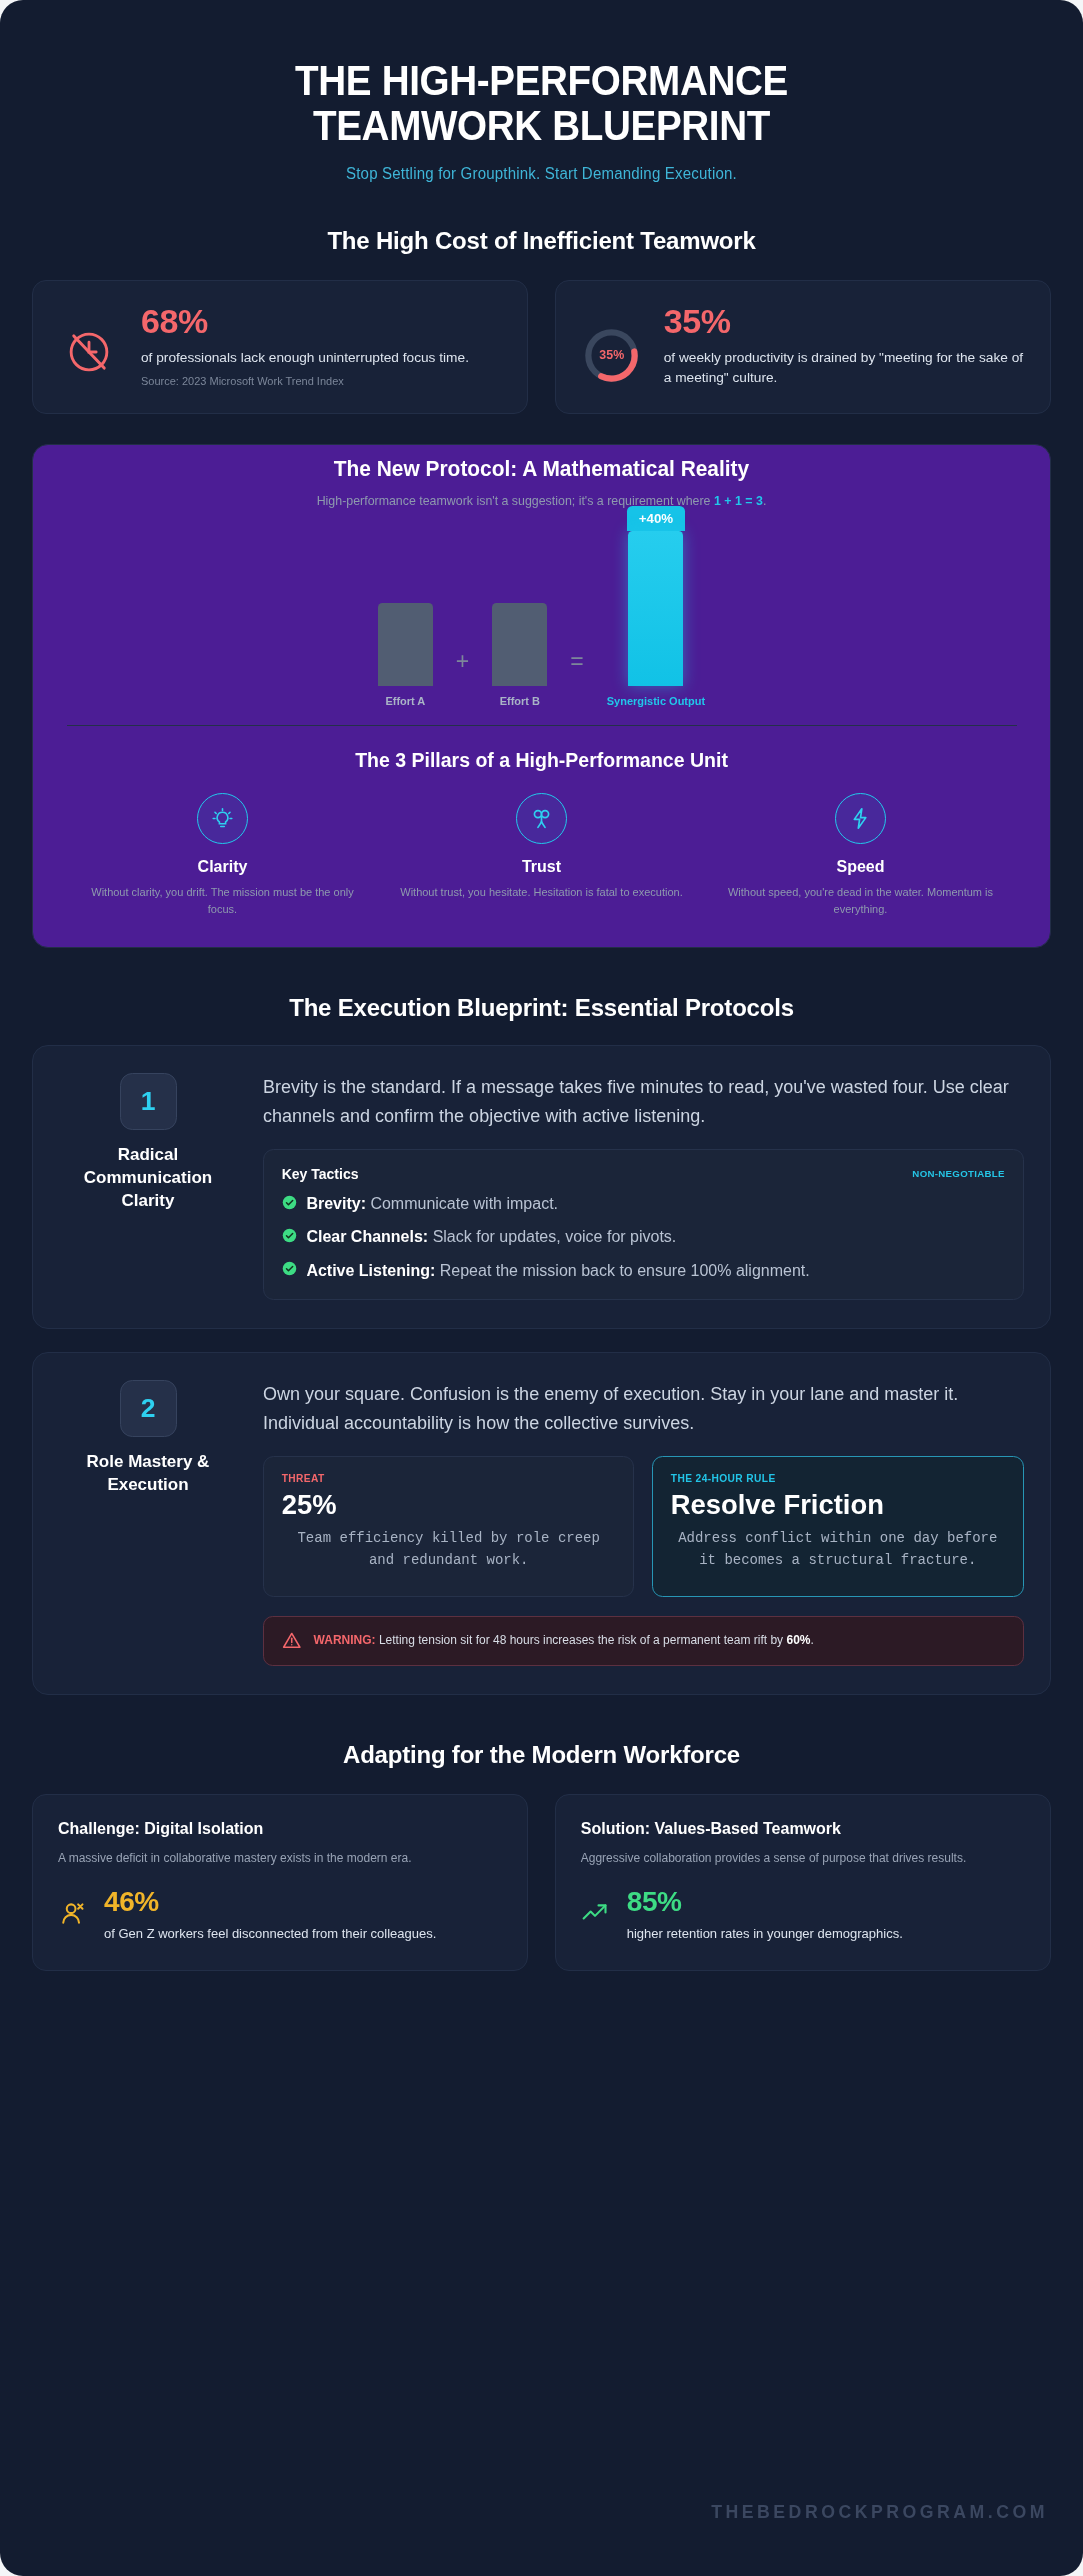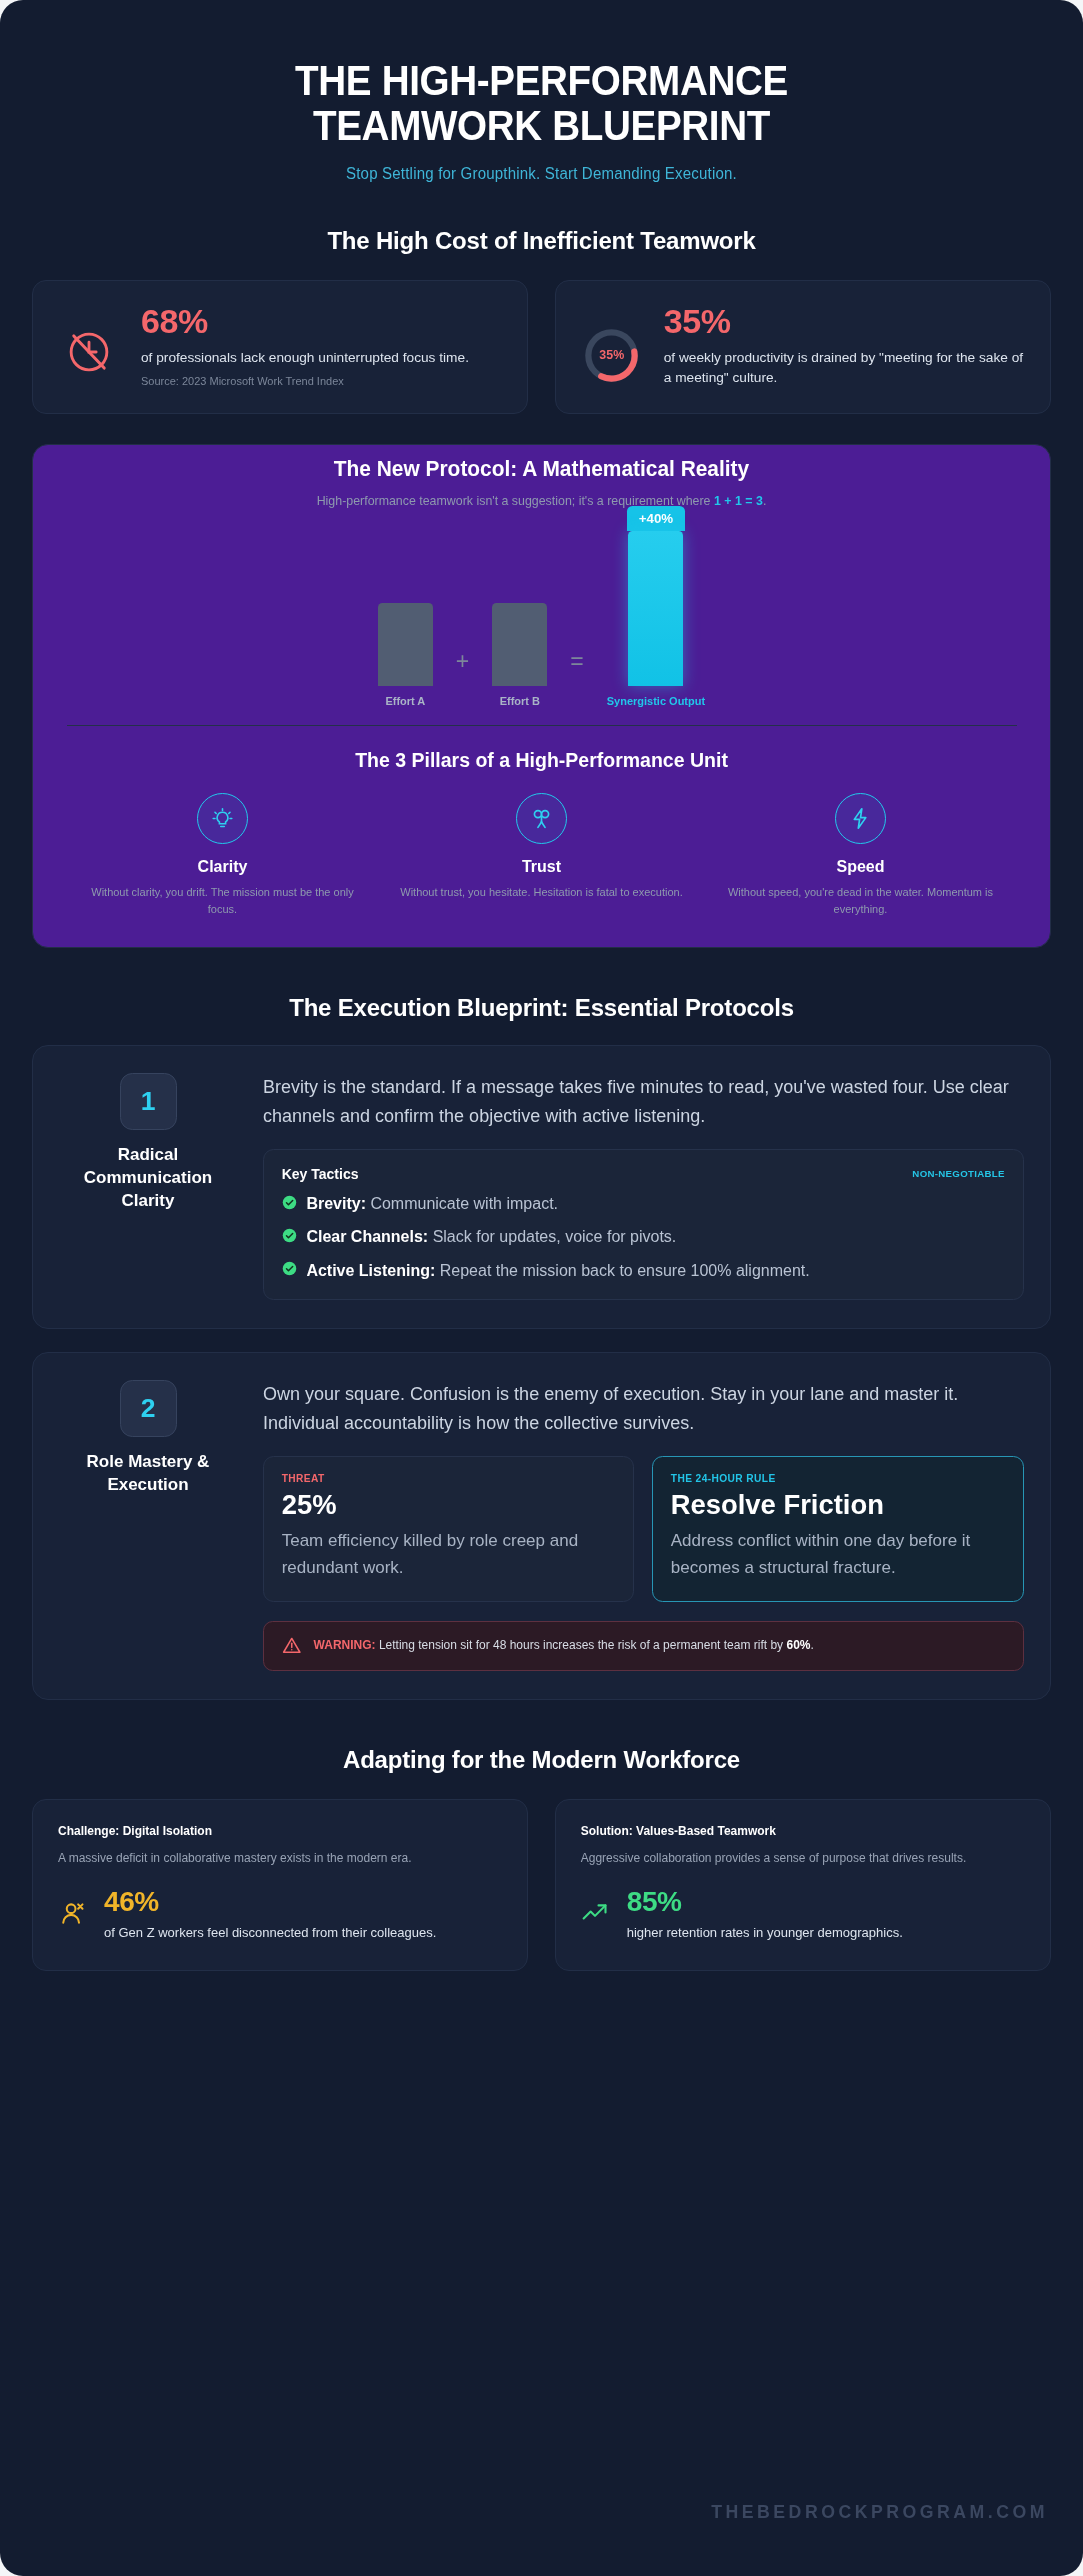--- a/index.html
+++ b/index.html
@@ -138,35 +138,35 @@
   .subgrid{ display:flex; gap:17.7px; margin-top:17.7px; }
   .subcard{ flex:1; border-radius:10.6px; padding:16px 17.7px 19.5px; min-height:141px; }
   .subcard.a{ background:#1b2539; border:0.9px solid #26324b; }
   .subcard.b{ background:#132433; border:0.9px solid #2796b5; }
   .kick{ font-size:10.2px; font-weight:bold; letter-spacing:0.4px;
     font-family:"Liberation Sans Narrow","Liberation Sans",sans-serif; }
   .kick.red{ color:#f4676b; }
   .kick.cy{ color:#22c5e8; }
   .sub-big{ color:#fff; font-size:27.4px; font-weight:bold; line-height:1.12; margin-top:6.2px;
     font-family:"Liberation Sans Narrow","Liberation Sans",sans-serif; }
-  .sub-txt{ color:#a8b3c4; font-size:17px; line-height:1.55; margin-top:8px;
-    font-family:Liberation Sans, sans-serif; }
+  .sub-txt{ color:#a8b3c4; font-size:14px; line-height:1.55; margin-top:8px;
+    font-family:Liberation Mono, monospace;text-align:center; }
   
   .warn{
     margin-top:19.5px; background:#2c1a25; border:0.9px solid #5d3040;
     border-radius:9.7px; padding:14px 17.7px; display:flex; gap:12.4px; align-items:flex-start;
   }
   .warn .wt{ color:#d8dde6; font-size:12px; line-height:1.6;
     font-family:"Liberation Sans Narrow","Liberation Sans",sans-serif; }
   .warn .wt b.r{ color:#f4676b; }
   .warn .wt b.w{ color:#fff; }
   
   .fcard{ flex:1; background:#182238; border:0.9px solid #222e47; border-radius:14px;
     padding:23px 25px 26.5px; }
-  .fcard h3{ color:#fff; font-size:12px; font-weight:bold; line-height:1.35; }
+  .fcard h3{ color:#fff; font-size:16px; font-weight:bold; line-height:1.35; }
   .fcard .p{ color:#98a3b5; font-size:12px; line-height:1.5; margin-top:9.7px; }
   .frow{ display:flex; align-items:flex-start; gap:16px; margin-top:21px; }
   .fico{ flex:0 0 auto; width:30px; padding-top:12.4px; }
   .fbig{ font-size:28px; font-weight:bold; line-height:1; letter-spacing:-0.4px; }
   .fbig.y{ color:#f0b429; }
   .fbig.g{ color:#3ddc84; }
   .fsub{ color:#dde4ee; font-size:13px; line-height:1.45; margin-top:8.8px; }
   
   .wm{
     position:absolute; right:35px; bottom:53px;

